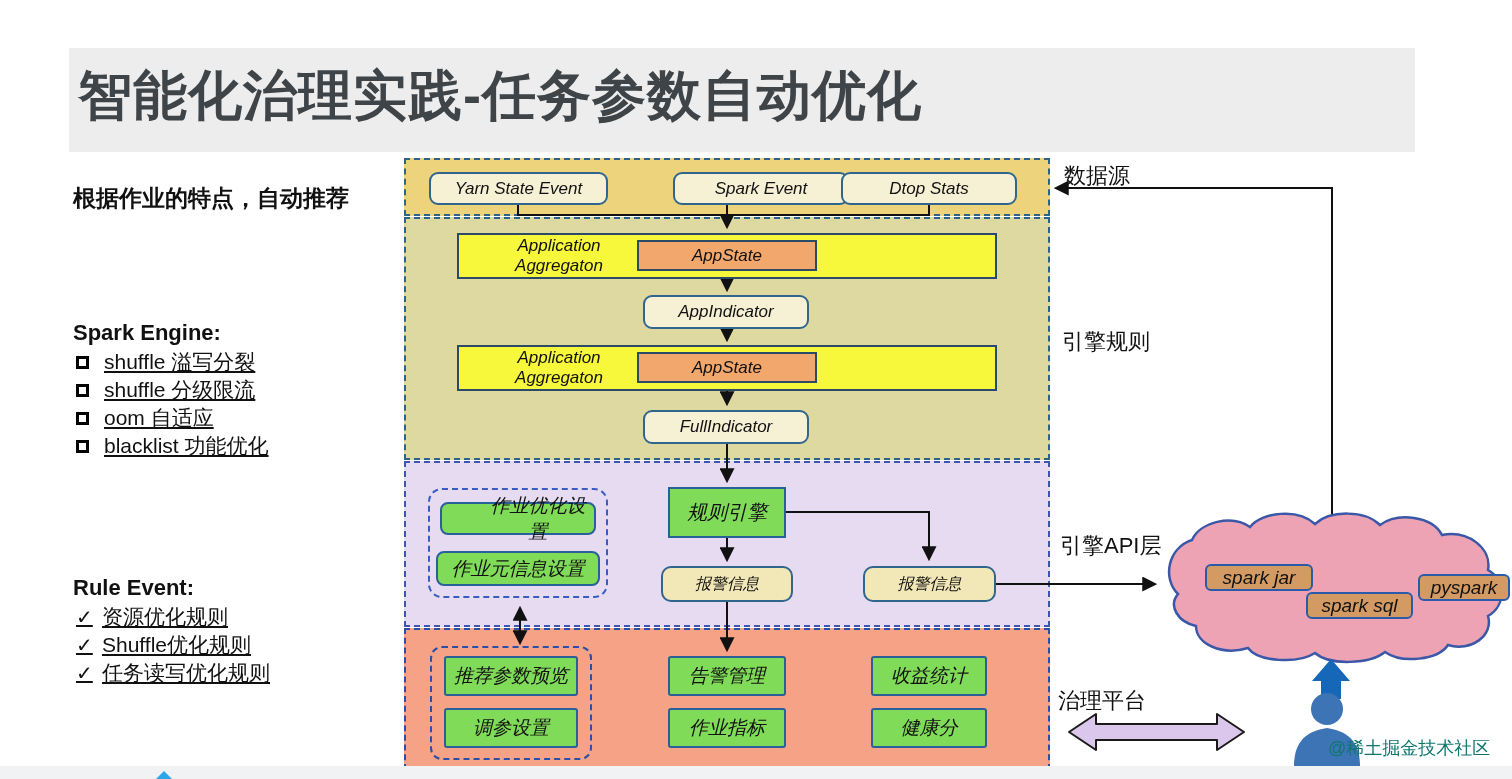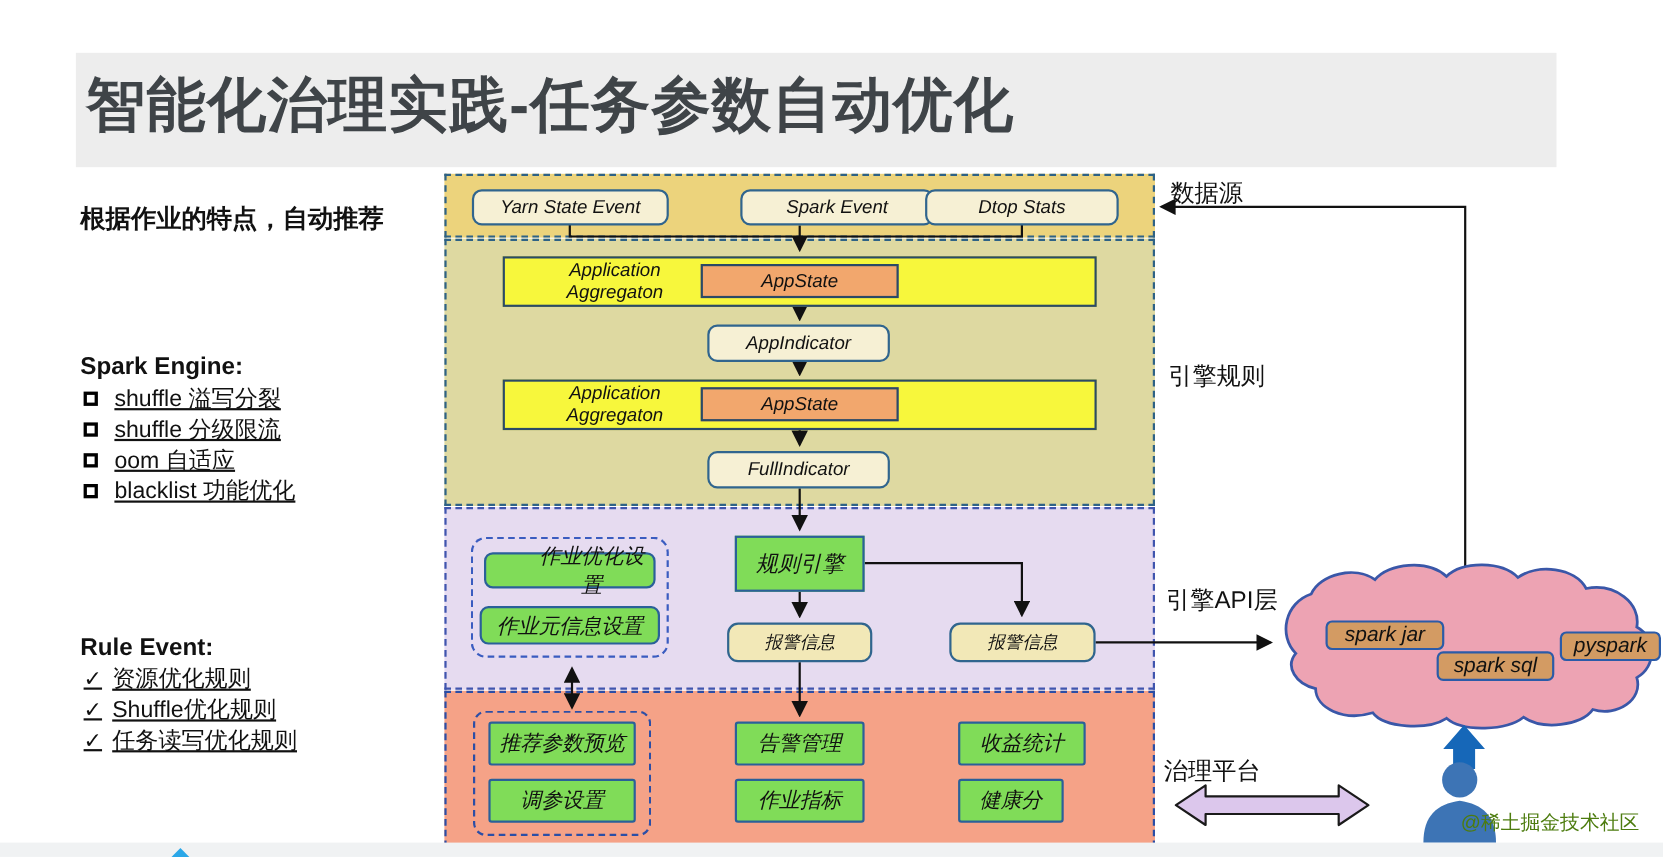--- a/index.html
+++ b/index.html
@@ -35,21 +35,21 @@
   .orange{ background:#f2a76d; border:2px solid #2b4a66; font-size:17px;text-align:center; }
   .green { background:#80dc58; border:2px solid #2a6099; font-size:19px; }
   .tan   { background:#f2e8b7; border:2px solid #30658e; border-radius:10px; font-size:16px; }
   .cloudbtn { background:#d39b63; border:2px solid #2b5ba8; border-radius:6px; font-size:19px; }
   .dashed-group { position:absolute; border:2px dashed #3a5cc0; z-index:6; }
 
   .layer-label { position:absolute; font-size:22px; z-index:2; white-space:nowrap; }
 
   #svg-overlay { position:absolute; left:0; top:0; width:1512px; height:779px; z-index:5; pointer-events:none; }
 
-  #watermark { left:1328px; top:736px; font-size:18px; color:#4d7c0f; z-index:12; }
+  #watermark { left:1328px; top:736px; font-size:18px; color:#0f766e; z-index:12; }
   #bottom-strip { left:0; top:766px; width:1512px; height:13px; background:#f0f2f3; z-index:3; }
   #cursor-triangle { left:155px; top:771px; width:0; height:0; z-index:4;
       border-left:9px solid transparent; border-right:9px solid transparent;
       border-bottom:9px solid #2aa7e8; }
 </style>
 </head>
 <body>
 
 <div class="abs" id="title-bar"></div>
 <div class="abs" id="title-text">智能化治理实践-任务参数自动优化</div>
@@ -120,21 +120,21 @@
 <div class="node green" style="left:668px; top:487px; width:118px; height:51px; font-size:20px;">规则引擎</div>
 <div class="node tan" style="left:661px; top:566px; width:132px; height:36px;">报警信息</div>
 <div class="node tan" style="left:863px; top:566px; width:133px; height:36px;">报警信息</div>
 
 <div class="dashed-group" style="left:430px; top:646px; width:162px; height:114px; border-radius:12px; border-color:#2b4ea6;"></div>
 <div class="node green" style="left:444px; top:656px; width:134px; height:40px; border-radius:3px;">推荐参数预览</div>
 <div class="node green" style="left:444px; top:708px; width:134px; height:40px; border-radius:3px;">调参设置</div>
 <div class="node green" style="left:668px; top:656px; width:118px; height:40px; border-radius:3px;">告警管理</div>
 <div class="node green" style="left:668px; top:708px; width:118px; height:40px; border-radius:3px;">作业指标</div>
 <div class="node green" style="left:871px; top:656px; width:116px; height:40px; border-radius:3px;">收益统计</div>
-<div class="node green" style="left:871px; top:708px; width:96px; height:40px; border-radius:3px;">健康分</div>
+<div class="node green" style="left:871px; top:708px; width:116px; height:40px; border-radius:3px;">健康分</div>
 
 <div class="layer-label" style="left:1064px; top:161px;">数据源</div>
 <div class="layer-label" style="left:1062px; top:327px;">引擎规则</div>
 <div class="layer-label" style="left:1060px; top:531px;">引擎API层</div>
 <div class="layer-label" style="left:1058px; top:686px;">治理平台</div>
 
 <svg id="svg-overlay">
   <defs>
     <marker id="arr" viewBox="0 0 10 10" refX="8.5" refY="5" markerWidth="7.5" markerHeight="7.5" orient="auto-start-reverse">
       <path d="M0,0 L10,5 L0,10 z" fill="#111"></path>

